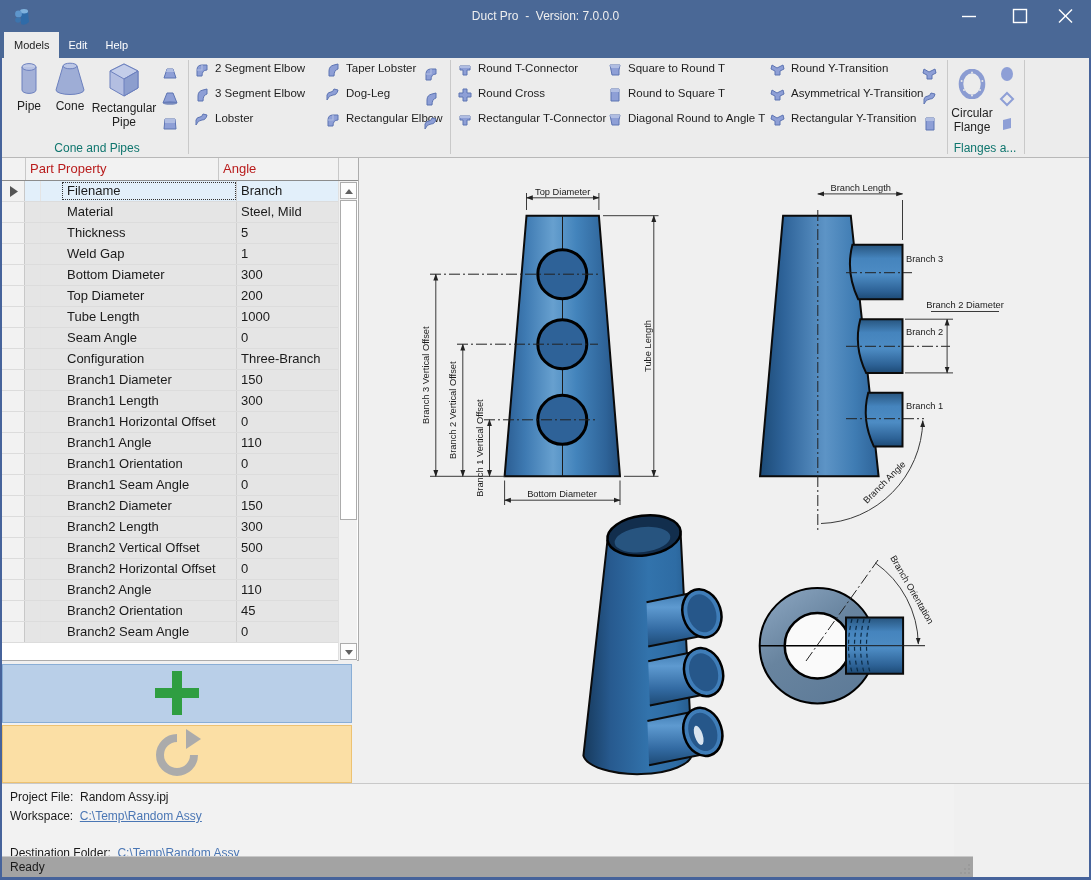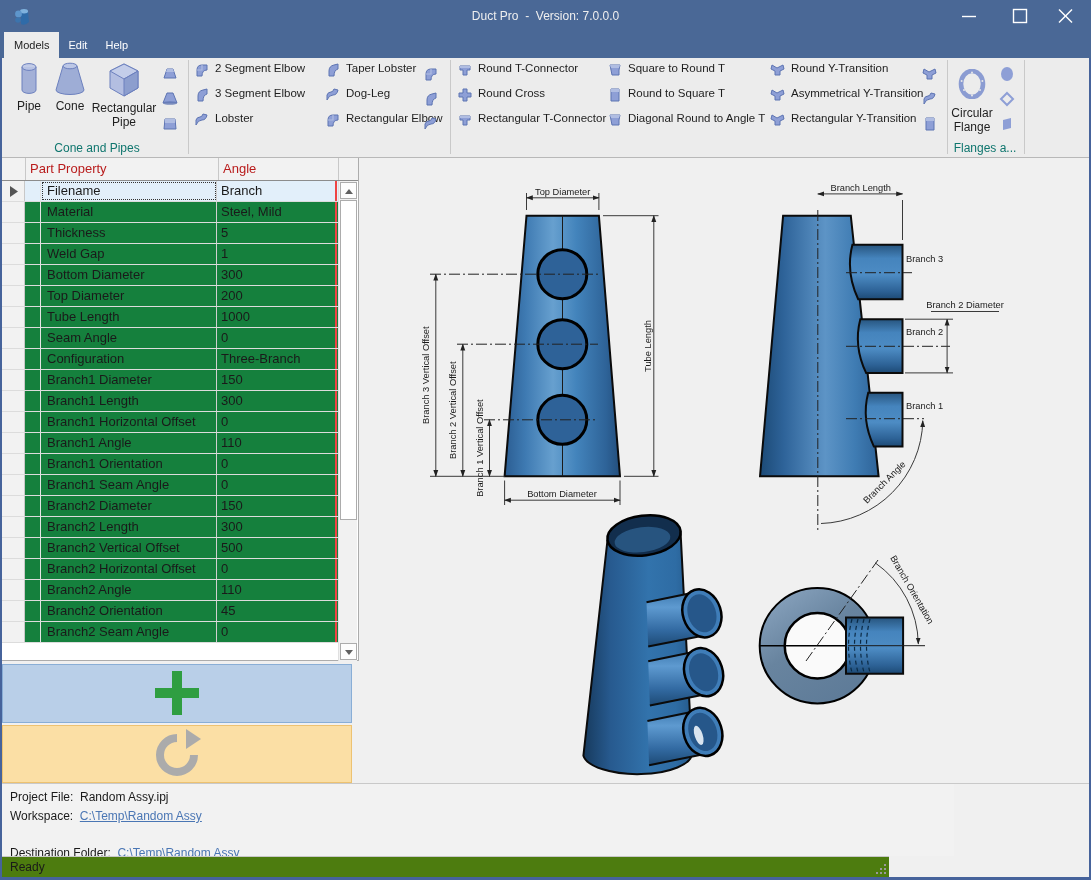--- a/index.html
+++ b/index.html
@@ -21,41 +21,41 @@
   .smallcol { position:absolute; width:16px; }
   .smallcol svg { display:block; margin-bottom:9px; }
   .row3 { position:absolute; font-size:11.5px; color:#1E1E1E; top:4px; }
   .ritem { height:25px; display:flex; white-space:nowrap; }
   .ritem svg { margin-right:5px; }
   
   #grid { left:2px; top:158px; width:357px; height:503px; background:#FFFFFF; z-index:6; border-bottom:1px solid #ACACAC; border-right:1px solid #ACACAC;}
   #ghead { position:absolute; left:0; top:0; width:356px; height:23px; background:#F2F2F2; border-bottom:1px solid #8C8C8C; color:#b91c1c; font-size:13px; }
   #ghead .hc { position:absolute; top:0; height:22px; line-height:22px; border-right:1px solid #C8C8C8; padding-left:4px;}
   #rows { position:absolute; left:0; top:23px; width:336px; height:480px; overflow:hidden; }
-  .trow { height:21px; display:flex; border-bottom:1px solid #DCDCDC; font-size:13px; color:#1A1A1A; background:#15803d;}
+  .trow { height:21px; display:flex; border-bottom:1px solid #DCDCDC; font-size:13px; color:#1A1A1A; background:#e5e5e5;}
   .trow .c0 { width:23px; border-right:1px solid #C8C8C8; background:#F2F2F2; flex:none; position:relative;}
   .trow .c1 { width:16px; border-right:1px solid #E4E4E4; flex:none; }
-  .trow .c2 { width:176px; border-right:1px solid #D0D0D0; flex:none; padding:2px 0 13px 6px; }
+  .trow .c2 { width:176px; border-right:1px solid #D0D0D0; flex:none; padding:2px 0 13px 6px;margin-left:20px; }
   .trow .c3 { width:120px; border-right:2px solid #ef4444; flex:none; padding:2px 0 0 4px; }
   .trow.sel { background:#E2EFFA; }
   .trow.sel .c2 { outline:1px dotted #333; outline-offset:-2px; }
   #sbar { position:absolute; left:336px; top:23px; width:19px; height:480px; background:#F1F1F1; border-left:1px solid #E0E0E0;}
   .sbtn { position:absolute; left:1px; width:17px; height:17px; background:#FDFDFD; border:1px solid #ACACAC; }
   .sbtn:after { content:""; position:absolute; left:4px; border-left:4px solid transparent; border-right:4px solid transparent; }
   .sbtn.up:after { top:6px; border-bottom:5px solid #606060; }
   .sbtn.dn:after { top:6px; border-top:5px solid #606060; }
   #sthumb { position:absolute; left:1px; top:19px; width:17px; height:320px; background:#FFFFFF; border:1px solid #ACACAC; }
   
   #btnblue { left:2px; top:664px; width:350px; height:59px; background:#B9CFE8; border:1px solid #89AED6; z-index:6;}
   #btnorange { left:2px; top:725px; width:350px; height:58px; background:#FBDFA5; border:1px solid #EDC271; z-index:6;}
   
   #infopanel { left:2px; top:784px; width:952px; height:72px; background:#F2F2F2; z-index:6; font-size:12px; color:#1A1A1A;}
   #infopanel div { position:absolute; left:8px; }
   #infopanel .lnk { color:#4A76B4; text-decoration:underline; }
-  #statusbar { left:2px; top:856px; width:887px; height:21px; background:#4d7c0f; border-top:1px solid #C8C8C8; z-index:6; font-size:12px; color:#1A1A1A; }
+  #statusbar { left:2px; top:856px; width:971px; height:21px; background:#a3a3a3; border-top:1px solid #C8C8C8; z-index:6; font-size:12px; color:#1A1A1A; }
   
   #bl { left:0; top:58px; width:2px; height:819px; background:#46639B; z-index:9;}
   #br { left:1089px; top:58px; width:2px; height:819px; background:#46639B; z-index:9;}
   #bb { left:0; top:877px; width:1091px; height:3px; background:#46639B; z-index:9;}
   #canvasline { left:2px; top:783px; width:1087px; height:1px; background:#C9C9C9; z-index:6;}
   #topline { left:2px; top:157px; width:1087px; height:1px; background:#B8B8B8; z-index:6;}
 </style>
 </head>
 <body>
 

